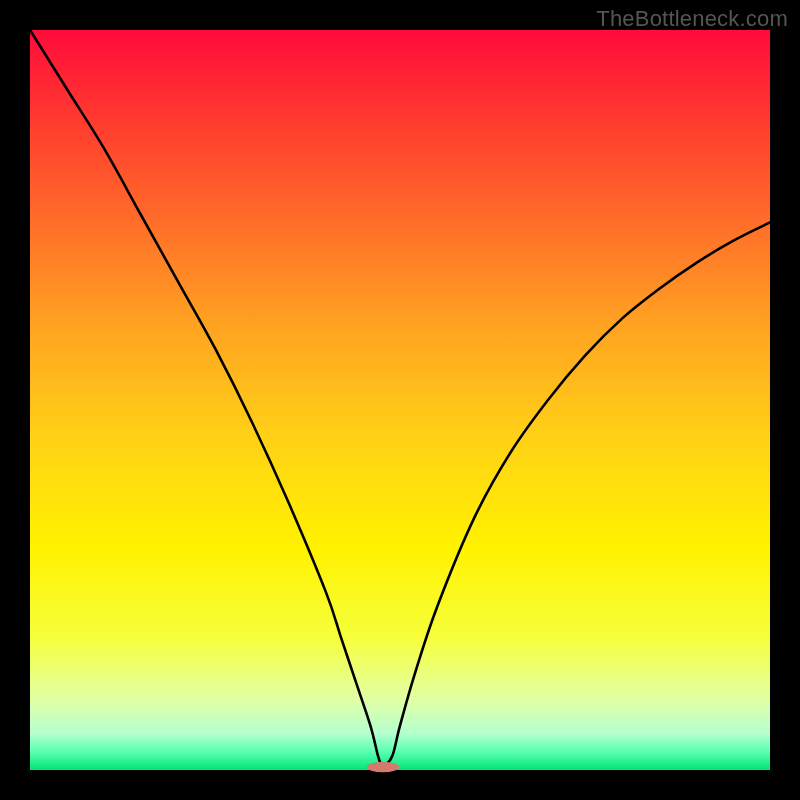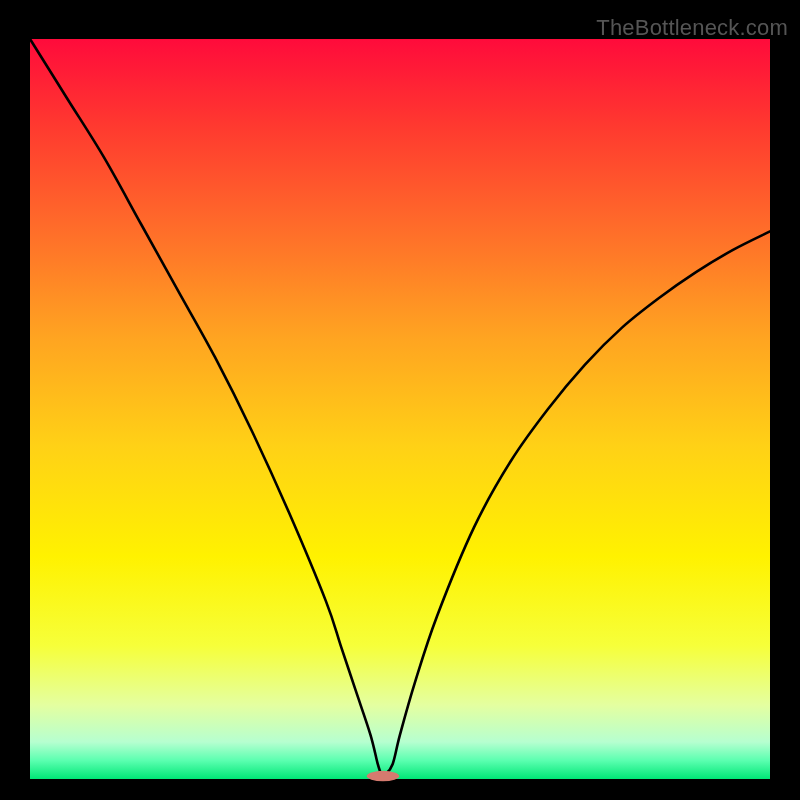--- a/index.html
+++ b/index.html
@@ -6,21 +6,21 @@
     margin: 0;
     padding: 0;
     width: 800px;
     height: 800px;
     background: #000;
     font-family: -apple-system, BlinkMacSystemFont, "Segoe UI", Arial, sans-serif;
     overflow: hidden;
   }
   .chart-container {
     position: absolute;
-    top: 9px;
+    top: 0;
     left: 0;
     width: 800px;
     height: 564px;
   }
   .watermark {
     position: absolute;
     top: 6px;
     right: 12px;
     color: #555;
     font-size: 22px;

